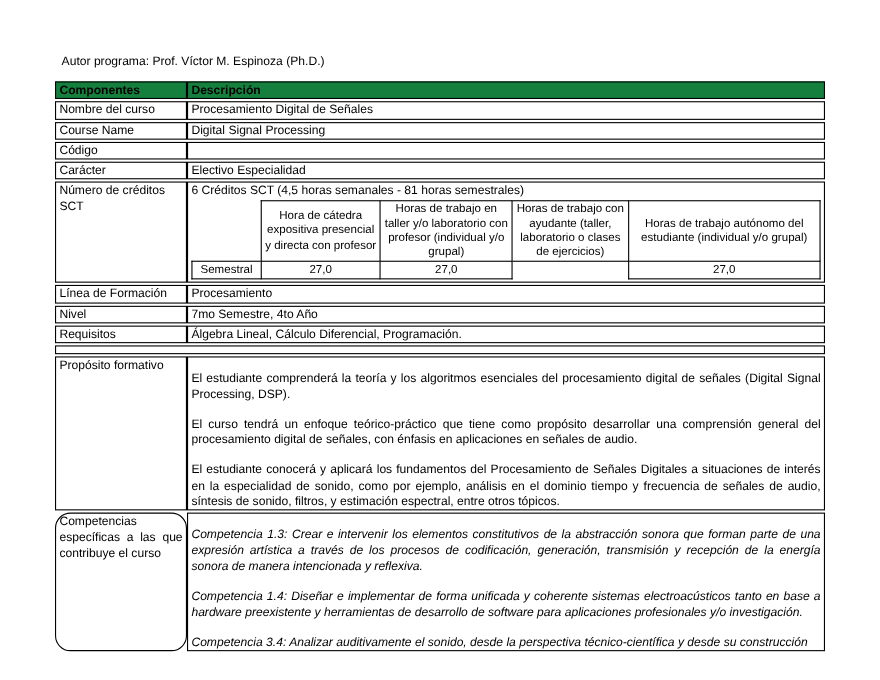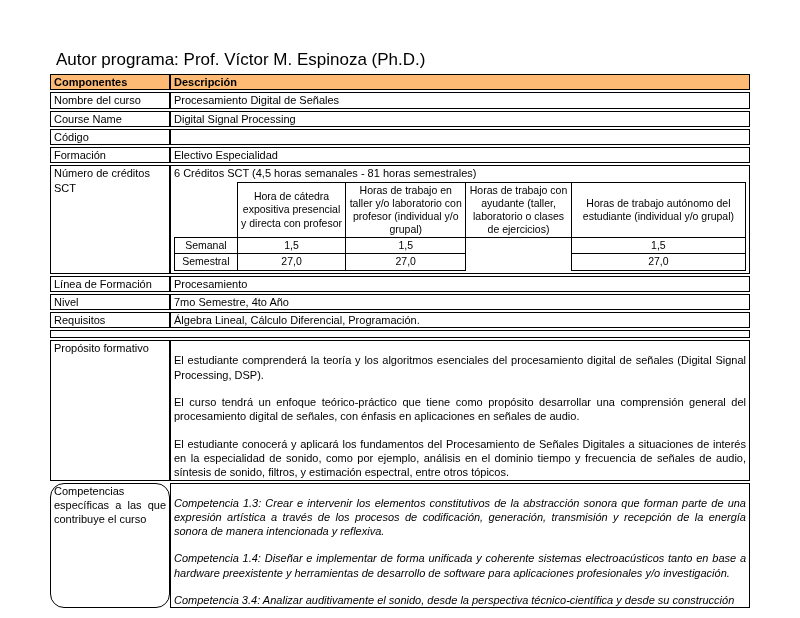--- a/index.html
+++ b/index.html
@@ -4,40 +4,40 @@
 <style>
   html, body { margin: 0; padding: 0; }
   body {
     width: 800px; height: 618px;
     background: #ffffff;
     font-family: "Liberation Sans", sans-serif;
     color: #000000;
   }
   .page { position: relative; width: 800px; height: 618px; background: #fff; overflow: hidden; }
 
-  .author { position: absolute; left: 56px; top: 50px; font-size: 17px; }
+  .author { position: absolute; left: 56px; top: 50px; font-size: 11px; }
 
   .tablewrap { position: absolute; left: 50px; top: 72px; width: 700px; }
 
   table.main {
     width: 700px;
     border-collapse: separate;
     border-spacing: 0 2px;
     table-layout: fixed;
     font-size: 11px;
   }
   table.main > tbody > tr > td {
     border: 1px solid #000;
     padding: 0 3px;
     vertical-align: top;
     line-height: 1.3;
     overflow: hidden;
   }
   td.lbl { width: 112px; }
-  tr.hdr > td { background: #fdba74; font-weight: bold; }
+  tr.hdr > td { background: #15803d; font-weight: bold; }
   td.spacer { height: 6px; }
 
   td.par { padding: 1px 4px 3px 4px; }
   td.par p { margin: 12px 0 13px 0; text-align: justify; }
   td.par p:last-child { margin-bottom: 0; }
   td.comp-cell p { font-style: italic; }
   td.lbl.justify { text-align: justify; border-radius: 14px; }
 
   .credits-intro { margin: 0 0 1px 0; }
   table.sub {
@@ -80,21 +80,21 @@
           <td class="lbl">Course Name</td>
           <td>Digital Signal Processing</td>
         </tr>
 
         <tr>
           <td class="lbl">Código</td>
           <td></td>
         </tr>
 
         <tr>
-          <td class="lbl">Formación</td>
+          <td class="lbl">Carácter</td>
           <td>Electivo Especialidad</td>
         </tr>
 
         <tr>
           <td class="lbl">Número de créditos SCT</td>
           <td>
             <div class="credits-intro">6 Créditos SCT  (4,5 horas semanales - 81 horas semestrales)</div>
             <table class="sub">
               <colgroup>
                 <col style="width:11%">
@@ -103,27 +103,20 @@
                 <col style="width:18.5%">
                 <col style="width:30.5%">
               </colgroup>
               <tbody>
                 <tr>
                   <td class="nob"></td>
                   <td>Hora de cátedra expositiva presencial y directa con profesor</td>
                   <td>Horas de trabajo en taller y/o laboratorio con profesor (individual y/o grupal)</td>
                   <td>Horas de trabajo con ayudante (taller, laboratorio o clases de ejercicios)</td>
                   <td>Horas de trabajo autónomo del estudiante (individual y/o grupal)</td>
-                </tr>
-                <tr>
-                  <td>Semanal</td>
-                  <td>1,5</td>
-                  <td>1,5</td>
-                  <td class="nob"></td>
-                  <td>1,5</td>
                 </tr>
                 <tr>
                   <td>Semestral</td>
                   <td>27,0</td>
                   <td>27,0</td>
                   <td class="nob"></td>
                   <td>27,0</td>
                 </tr>
               </tbody>
             </table>

